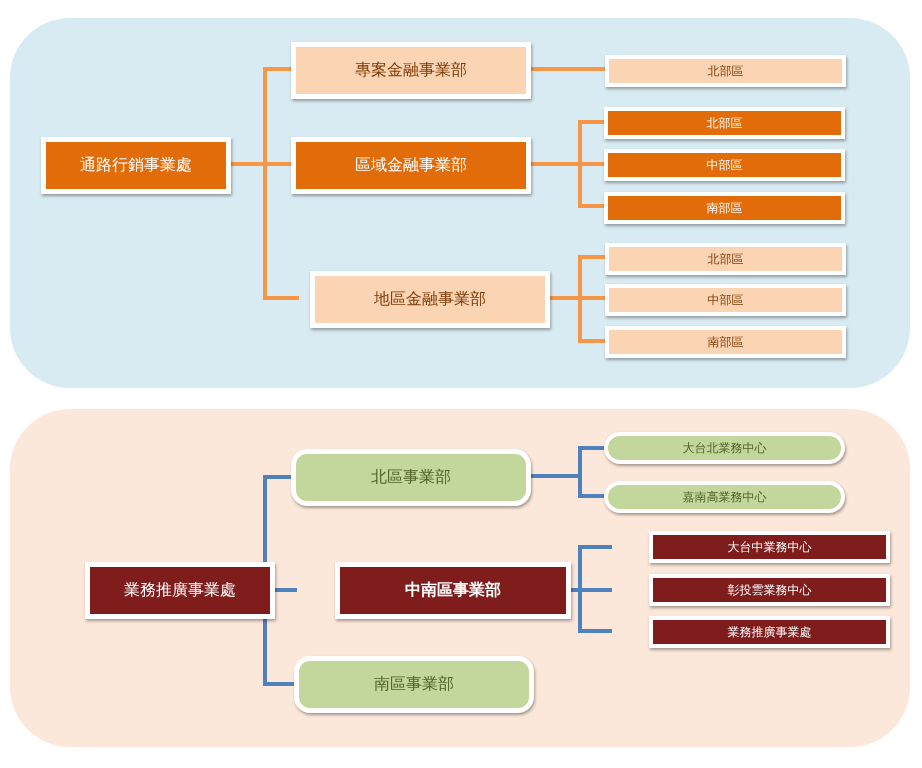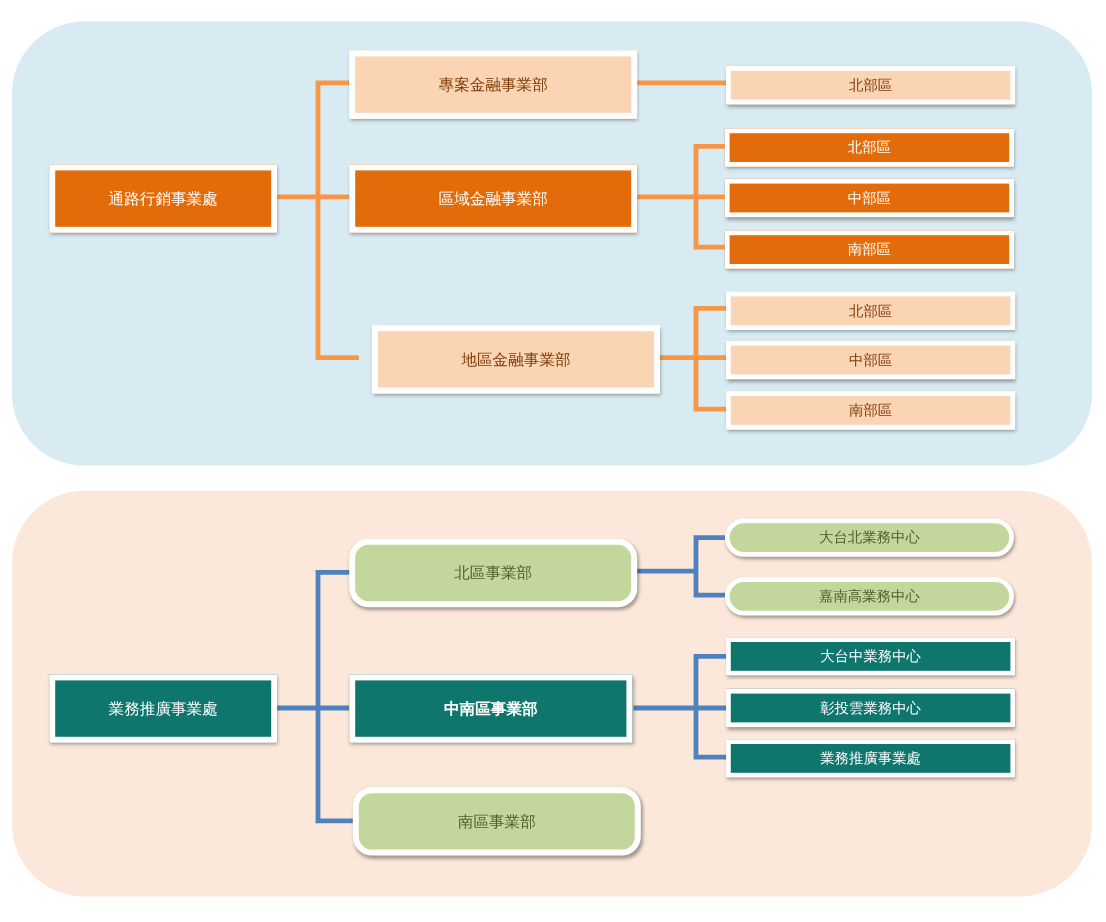--- a/index.html
+++ b/index.html
@@ -4,25 +4,25 @@
 <style>
   html, body { margin:0; padding:0; background:#ffffff; }
   body { width:922px; height:768px; position:relative; overflow:hidden;
          font-family:"DejaVu Sans", "Liberation Sans", sans-serif; }
   .panel { position:absolute; border-radius:60px; }
   .panel-top { left:10px; top:18px; width:900px; height:370px; background:#d9ebf2; }
   .panel-bottom { left:10px; top:409px; width:900px; height:338px; background:#fce8da; }
   .node { position:absolute; box-sizing:border-box; border:5px solid #ffffff;
           box-shadow:1px 2px 3px rgba(0,0,0,0.35);
           display:flex; align-items:center; justify-content:center;
-          font-size:13px; white-space:nowrap; }
+          font-size:16px; white-space:nowrap; }
   .node.small { border-width:4px; font-size:12px; }
   .o-dark { background:#e36c0a; color:#ffffff; }
   .o-light { background:#fbd4b4; color:#7f3b06; }
-  .g-dark { background:#0f766e; color:#ffffff; }
+  .g-dark { background:#7f1d1d; color:#ffffff;margin-left:44px; }
   .g-light { background:#c3d69b; color:#4f6228;border-radius:16px; }
   svg.lines { position:absolute; left:0; top:0; width:922px; height:768px; pointer-events:none; }
 </style>
 </head>
 <body>
 
 <div class="panel panel-top"></div>
 <div class="panel panel-bottom"></div>
 
 <svg class="lines">

